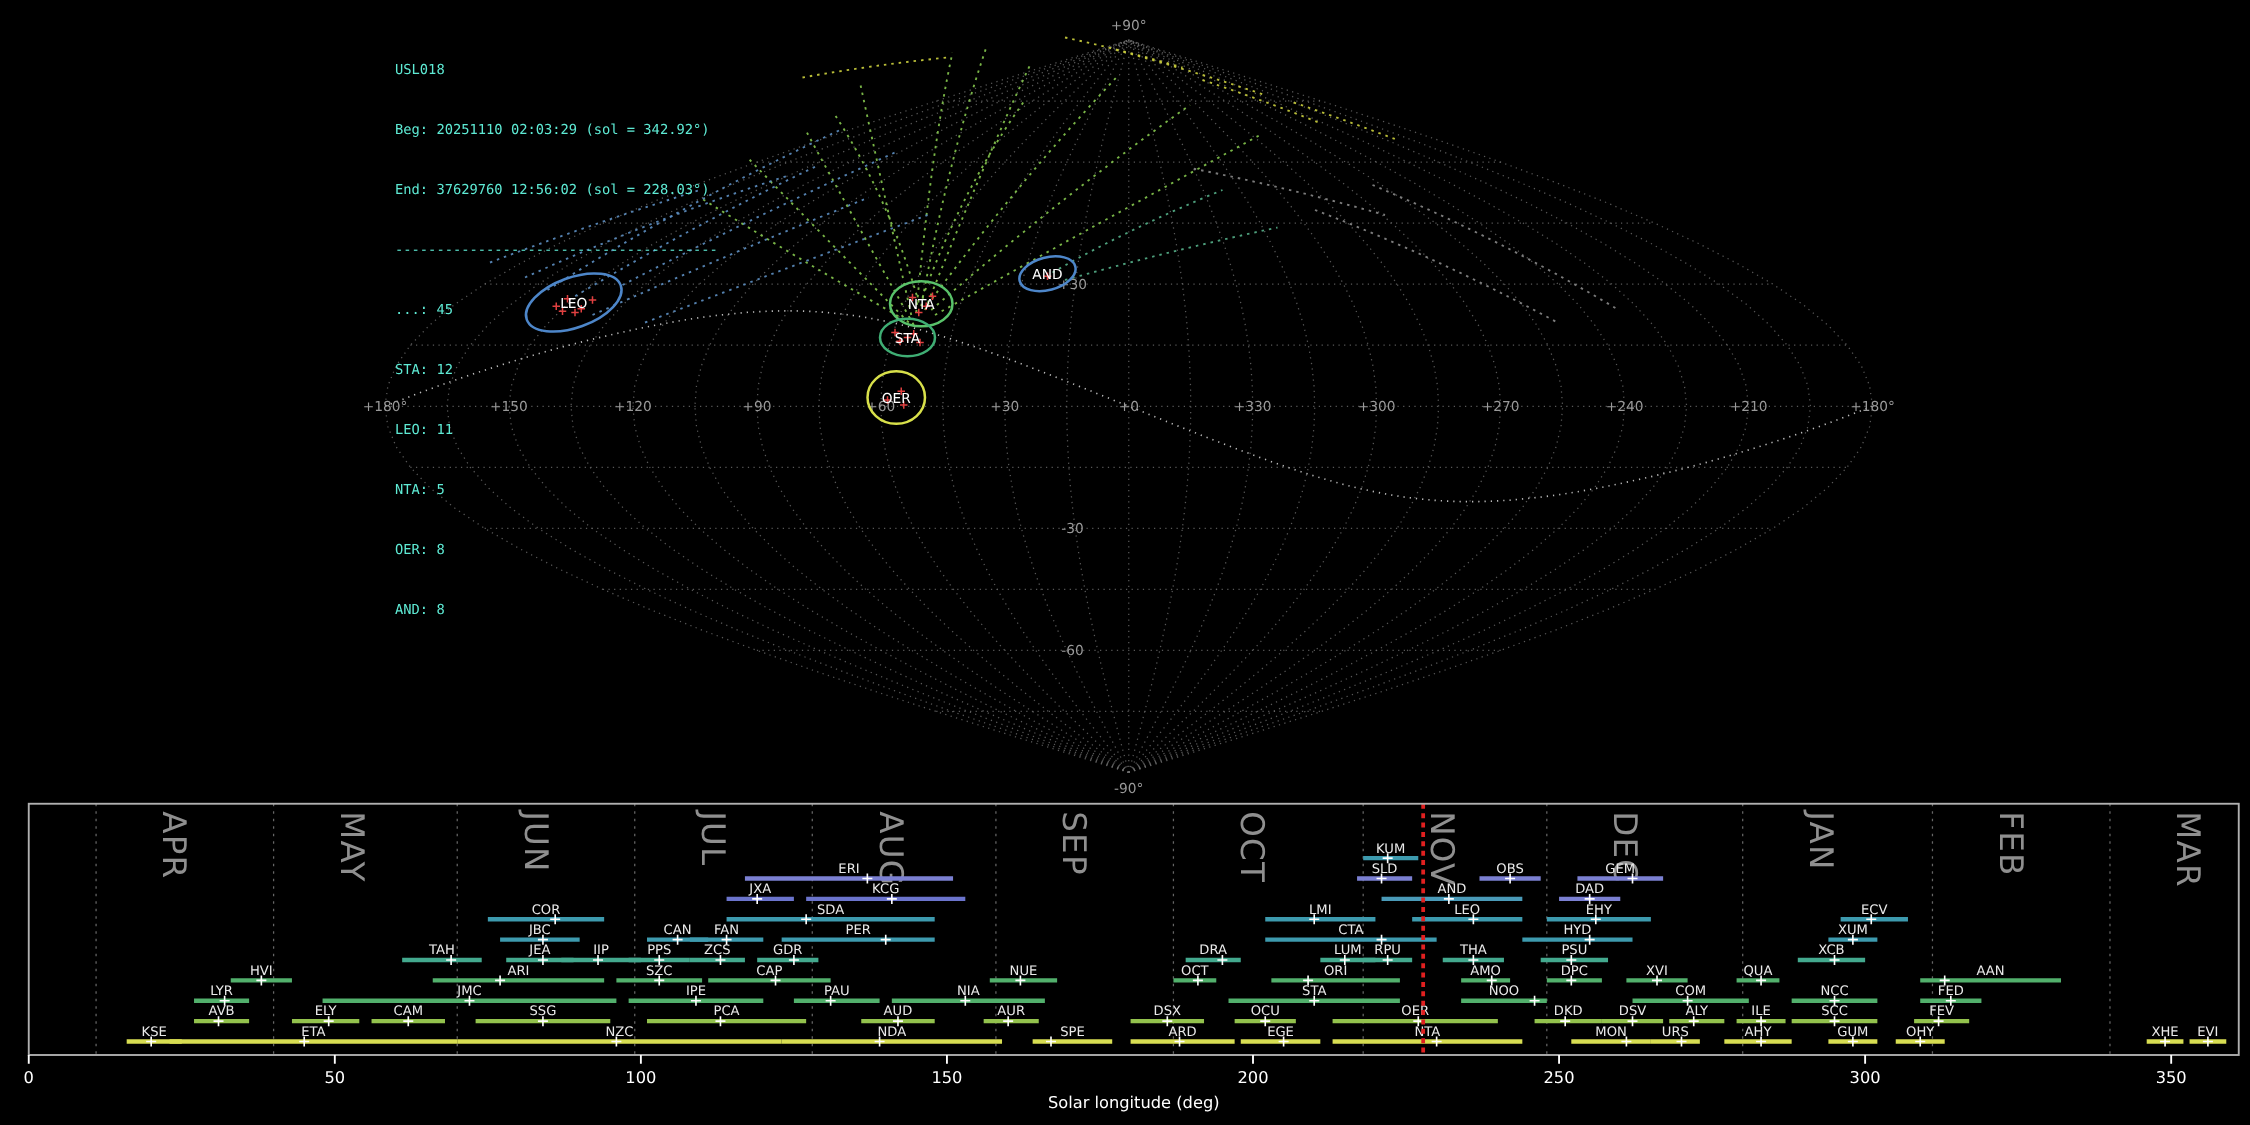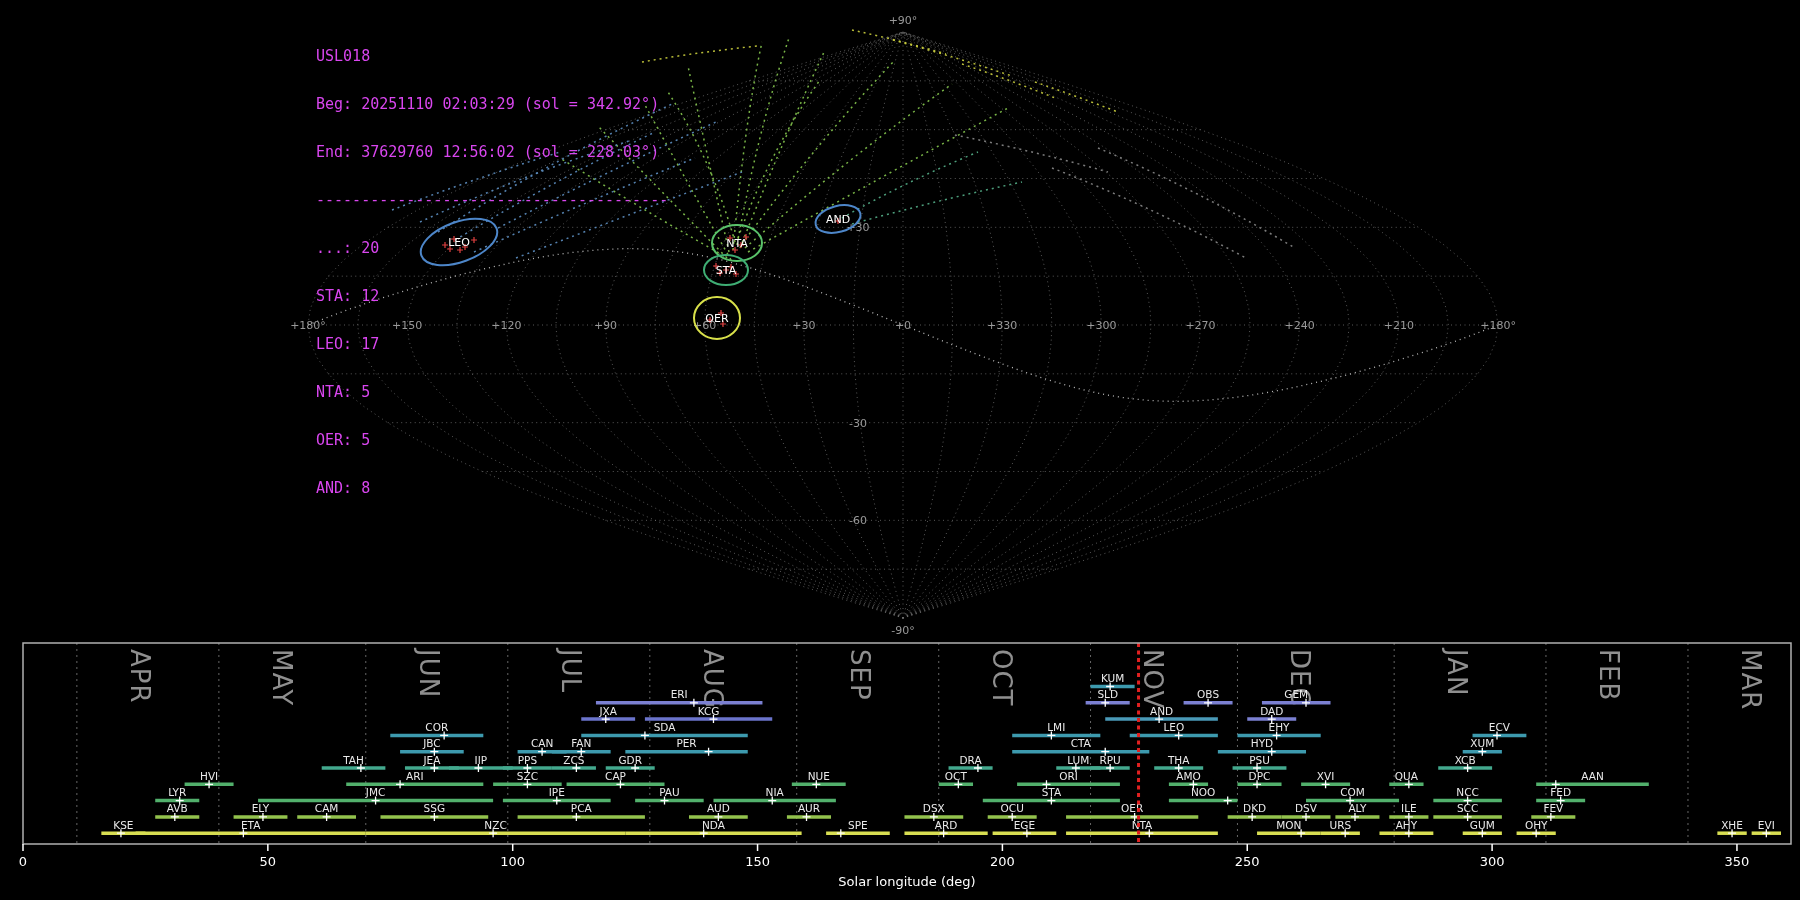--- a/index.html
+++ b/index.html
@@ -1,38 +1,38 @@
 <!DOCTYPE html>
 <html><head>
 <meta charset="utf-8">
 <style>
   html,body{margin:0;padding:0;background:#000;}
   #app{position:relative;width:1800px;height:900px;background:#000;overflow:hidden;
        font-family:"DejaVu Sans",sans-serif;}
   #plot{position:absolute;left:0;top:0;}
-  .info{position:absolute;left:316px;top:16px;color:#d946ef;
-        font-family:"DejaVu Sans Mono",monospace;font-size:15px;line-height:16px;
+  .info{position:absolute;left:316px;top:16px;color:#5eead4;
+        font-family:"DejaVu Sans Mono",monospace;font-size:11px;line-height:16px;
         white-space:pre;z-index:5;}
   text{font-family:"DejaVu Sans",sans-serif;}
 </style>
 </head>
 <body>
 
 <div id="app">
 
   <div class="info">
     <div>USL018</div>
     <div>Beg: 20251110 02:03:29 (sol = 342.92°)</div>
     <div>End: 37629760 12:56:02 (sol = 228.03°)</div>
     <div>---------------------------------------</div>
-    <div>...: 20</div>
+    <div>...: 45</div>
     <div>STA: 12</div>
-    <div>LEO: 17</div>
+    <div>LEO: 11</div>
     <div>NTA: 5</div>
-    <div>OER: 5</div>
+    <div>OER: 8</div>
     <div>AND: 8</div>
   </div>
 
   <svg id="plot" width="1800" height="900" viewBox="0 0 1800 900">
     <g id="g-map">
         <line x1="749.0026681640002" y1="569.1666666666666" x2="1056.9973318359998" y2="569.1666666666666" fill="none" stroke="#6e6e6e" stroke-width="1" stroke-dasharray="1 3.5" opacity="0.8"></line>
         <line x1="605.5" y1="520.3333333333334" x2="1200.5" y2="520.3333333333334" fill="none" stroke="#6e6e6e" stroke-width="1" stroke-dasharray="1 3.5" opacity="0.8"></line>
         <line x1="482.2714651940042" y1="471.5" x2="1323.7285348059959" y2="471.5" fill="none" stroke="#6e6e6e" stroke-width="1" stroke-dasharray="1 3.5" opacity="0.8"></line>
         <line x1="387.714884748259" y1="422.6666666666667" x2="1418.285115251741" y2="422.6666666666667" fill="none" stroke="#6e6e6e" stroke-width="1" stroke-dasharray="1 3.5" opacity="0.8"></line>
         <line x1="328.2741333580044" y1="373.8333333333333" x2="1477.7258666419957" y2="373.8333333333333" fill="none" stroke="#6e6e6e" stroke-width="1" stroke-dasharray="1 3.5" opacity="0.8"></line>

